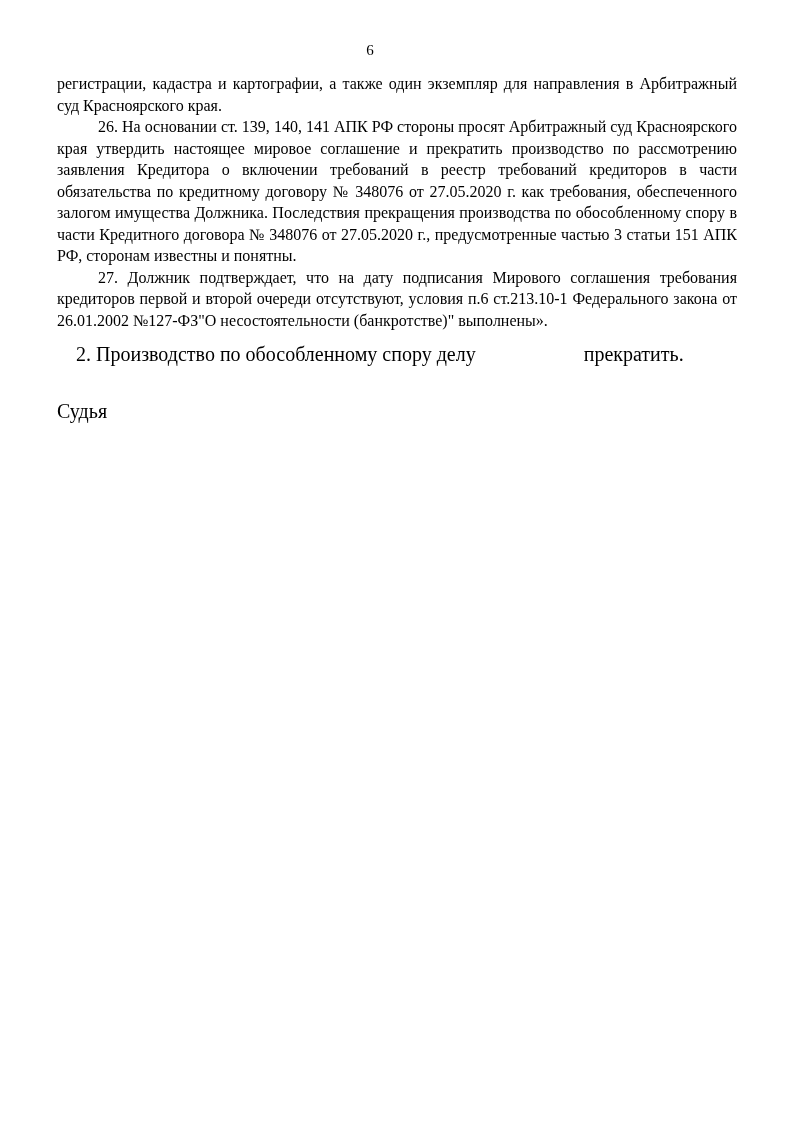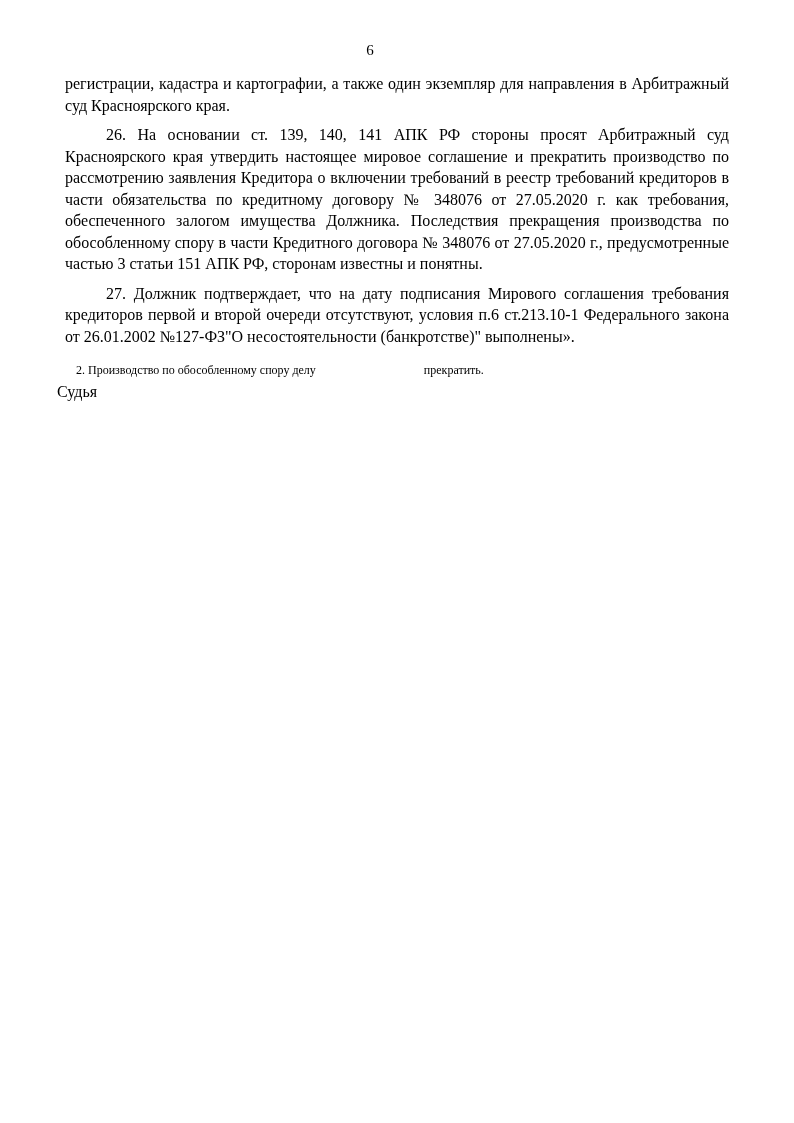--- a/index.html
+++ b/index.html
@@ -23,47 +23,48 @@
     line-height: 16px;
     text-align: center;
     transform: translateX(-27px);
   }
   .body-text {
     margin-top: 15px;
     font-size: 16px;
     line-height: 21.5px;
   }
   p.body-para {
-    margin: 8px;
+    margin: 0;
     text-align: justify;
   }
   p.body-para.indent {
     text-indent: 41px;
   }
   .resolution {
     margin-top: 14px;
-    font-size: 12px;
+    font-size: 20px;
     line-height: 19.5px;
   }
   .res-item-line {
     padding-left: 19px;
     white-space: nowrap;
   }
   .gap-spacer {
     display: inline-block;
     width: 108px;
     height: 1px;
   }
   p.res-explain {
     margin: 0;
     text-align: justify;
     text-indent: 33px;
   }
   .judge-line {
-    font-size: 16px;
+    margin-top: 36px;
+    font-size: 20px;
     line-height: 21.5px;
   }
 </style>
 </head>
 <body>
 
 <div class="page">
 
   <div class="page-number">6</div>
 

